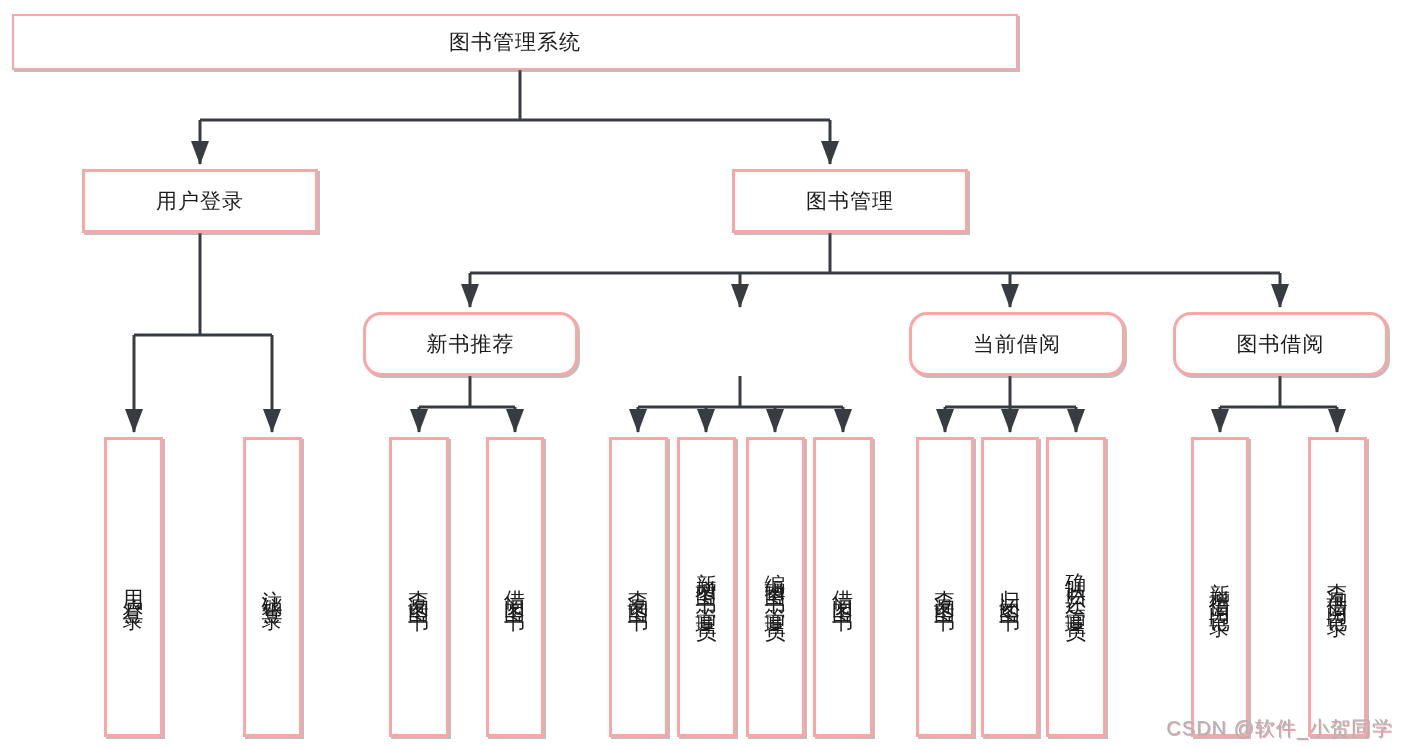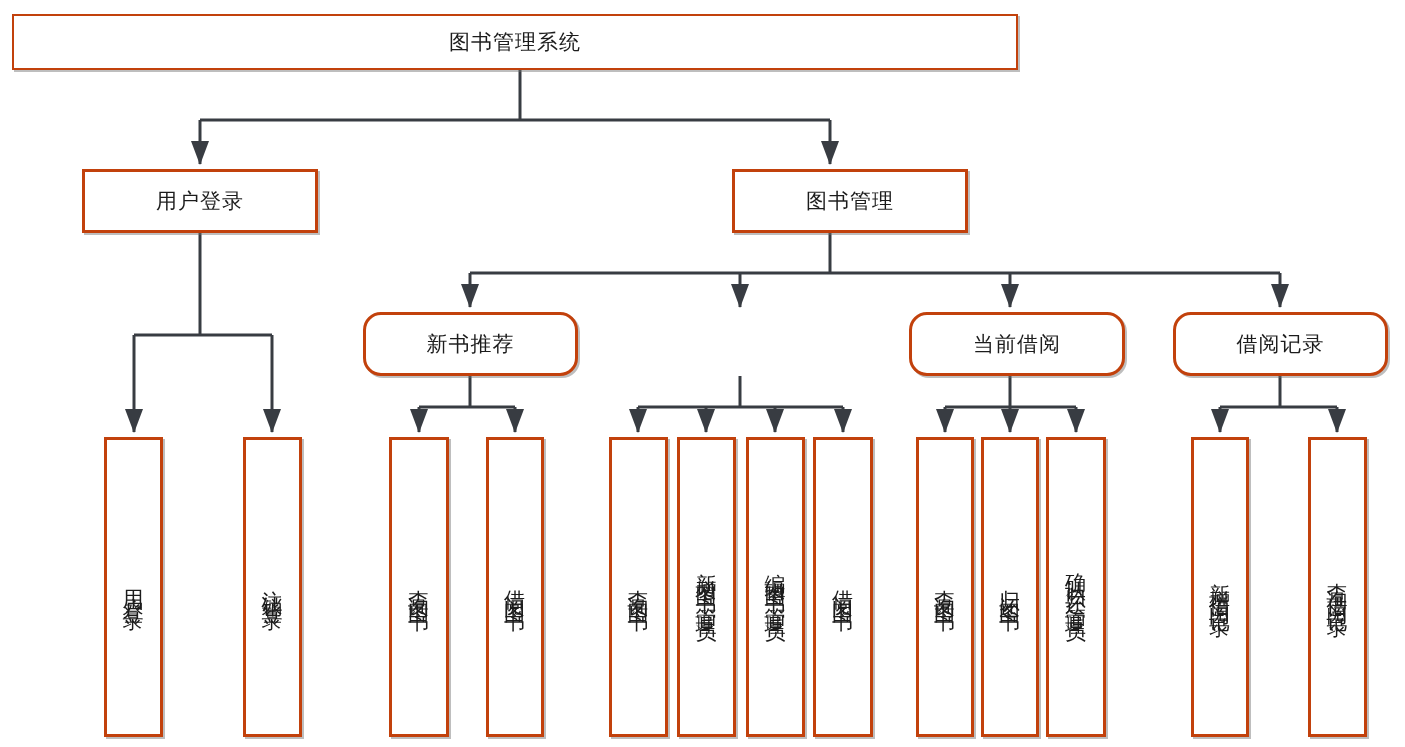--- a/index.html
+++ b/index.html
@@ -17,21 +17,21 @@
   }
   svg.connectors {
     position: absolute;
     left: 0; top: 0;
     width: 1405px; height: 747px;
     pointer-events: none;
   }
   .box {
     position: absolute;
     background: #ffffff;
-    border: 3px solid #c2410c;
+    border: 3px solid #fca5a5;
     box-sizing: border-box;
     display: flex;
     align-items: center;
     justify-content: center;
     color: #1c1c1c;
     box-shadow: 2px 2px 0 rgba(110,110,110,0.45);
   }
   .root-box {
     left: 12px; top: 14px; width: 1006px; height: 56px;
     border-width: 2px;
@@ -135,21 +135,21 @@
     <span>图书管理</span>
   </div>
 
   <div class="box hbox lv3" style="left:363px;">
     <span>新书推荐</span>
   </div>
   <div class="box hbox lv3" style="left:902px;width:216px;margin-left:7px;">
     <span>当前借阅</span>
   </div>
   <div class="box hbox lv3" style="left:1173px;">
-    <span>借阅记录</span>
+    <span>图书借阅</span>
   </div>
 
   <div class="box leaf" style="left:104px;width:59px;">
     <span>用户登录</span>
   </div>
   <div class="box leaf" style="left:243px;width:59px;">
     <span>注销登录</span>
   </div>
   <div class="box leaf" style="left:389px;width:60px;">
     <span>查询图书</span>
@@ -178,14 +178,15 @@
   <div class="box leaf" style="left:1046px;width:60px;">
     <span>确认归还（管理员）</span>
   </div>
   <div class="box leaf" style="left:1191px;width:58px;">
     <span>新增借阅记录</span>
   </div>
   <div class="box leaf" style="left:1308px;width:59px;">
     <span>查询借阅记录</span>
   </div>
 
+  <div class="watermark">CSDN @软件_小贺同学</div>
 
 </div>
 
 </body></html>

